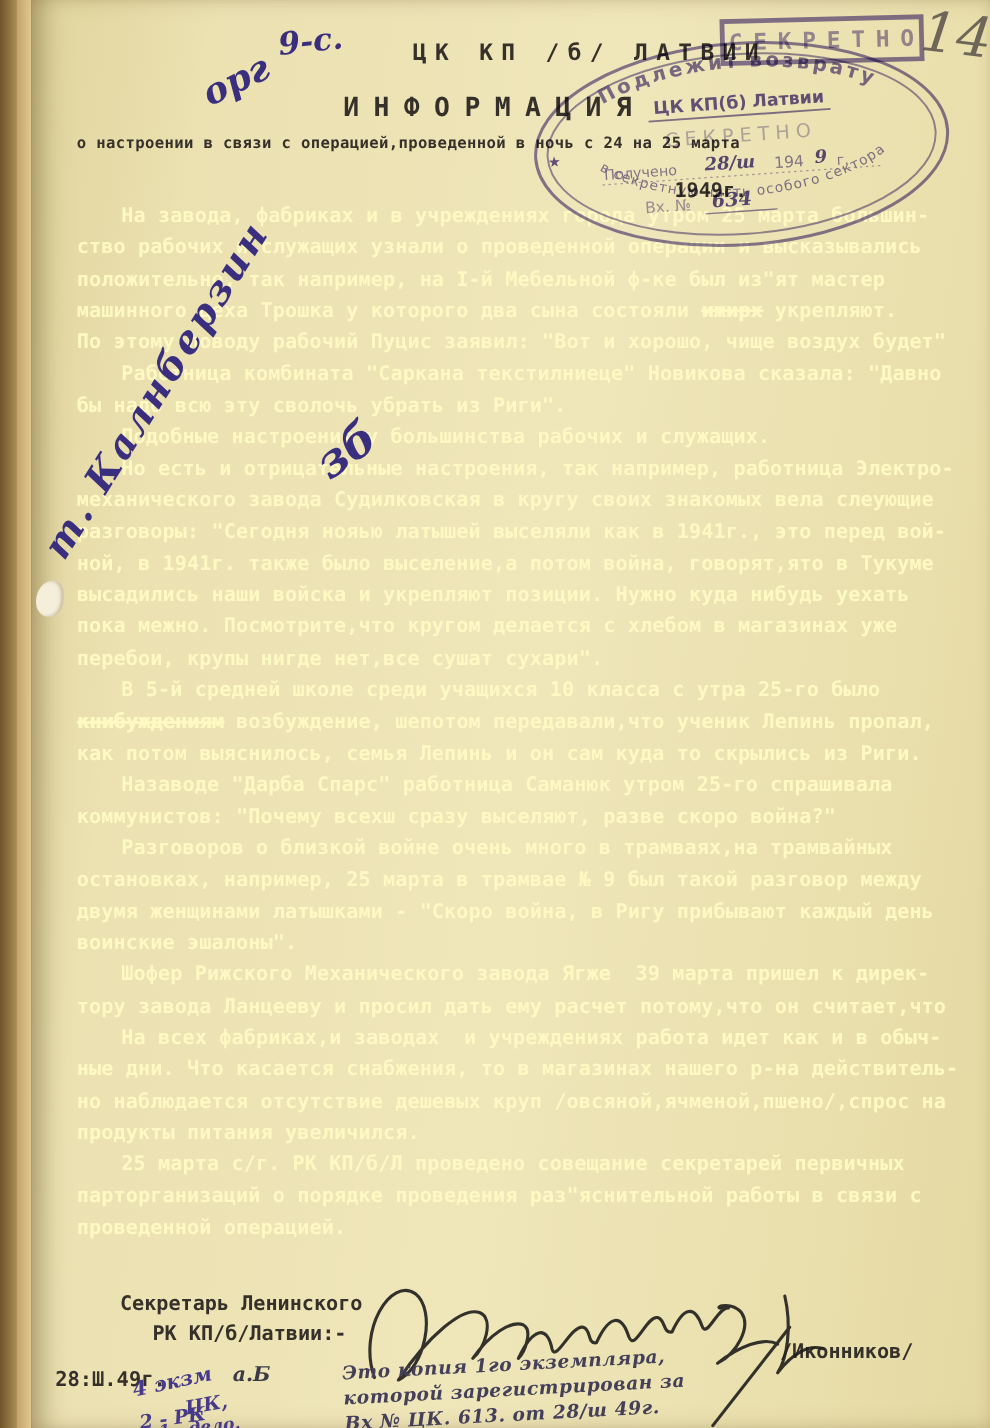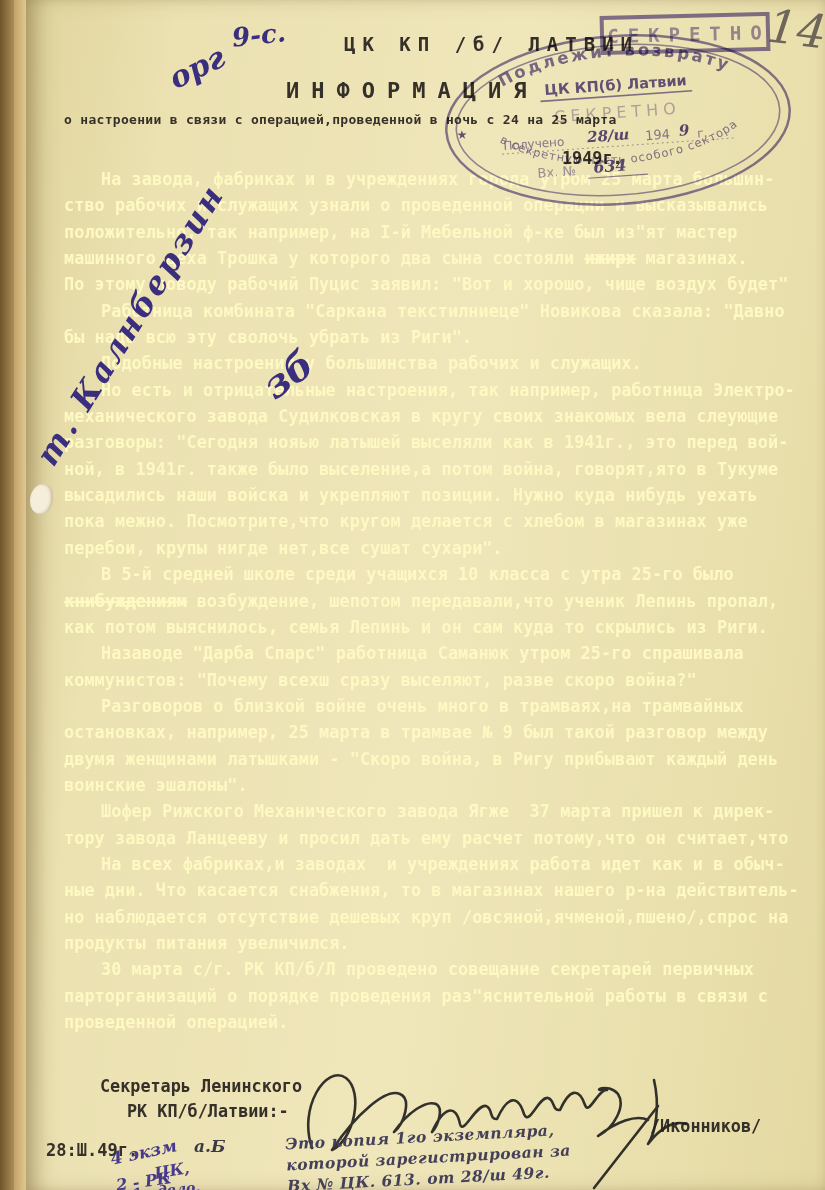--- a/index.html
+++ b/index.html
@@ -67,48 +67,48 @@
 
 <div class="typed h-org">ЦК КП /б/ ЛАТВИИ</div>
 <div class="typed h-title">ИНФОРМАЦИЯ</div>
 <div class="typed h-sub">о настроении в связи с операцией,проведенной в ночь с 24 на 25 марта</div>
 <div class="typed h-year">1949г.</div>
 
 <div class="body-block">
   <div class="tline ind">На завода, фабриках и в учреждениях города утром 25 марта большин-</div>
   <div class="tline">ство рабочих и служащих узнали о проведенной операции и высказывались</div>
   <div class="tline">положительно, так например, на I-й Мебельной ф-ке был из"ят мастер</div>
-  <div class="tline"><span>машинного цеха Трошка у которого два сына состояли </span><span class="struck">ижирх</span><span> магазинах.</span></div>
+  <div class="tline"><span>машинного цеха Трошка у которого два сына состояли </span><span class="struck">ижирх</span><span> укрепляют.</span></div>
   <div class="tline">По этому поводу рабочий Пуцис заявил: "Вот и хорошо, чище воздух будет"</div>
   <div class="tline ind">Работница комбината "Саркана текстилниеце" Новикова сказала: "Давно</div>
   <div class="tline">бы надо всю эту сволочь убрать из Риги".</div>
   <div class="tline ind">Подобные настроения у большинства рабочих и служащих.</div>
   <div class="tline ind">Но есть и отрицательные настроения, так например, работница Электро-</div>
   <div class="tline">механического завода Судилковская в кругу своих знакомых вела слеующие</div>
   <div class="tline">разговоры: "Сегодня нояью латышей выселяли как в 1941г., это перед вой-</div>
   <div class="tline">ной, в 1941г. также было выселение,а потом война, говорят,ято в Тукуме</div>
   <div class="tline">высадились наши войска и укрепляют позиции. Нужно куда нибудь уехать</div>
   <div class="tline">пока межно. Посмотрите,что кругом делается с хлебом в магазинах уже</div>
   <div class="tline">перебои, крупы нигде нет,все сушат сухари".</div>
   <div class="tline ind">В 5-й средней школе среди учащихся 10 класса с утра 25-го было</div>
   <div class="tline"><span class="struck">книбуждениям</span><span> возбуждение, шепотом передавали,что ученик Лепинь пропал,</span></div>
   <div class="tline">как потом выяснилось, семья Лепинь и он сам куда то скрылись из Риги.</div>
   <div class="tline ind">Назаводе "Дарба Спарс" работница Саманюк утром 25-го спрашивала</div>
   <div class="tline">коммунистов: "Почему всехш сразу выселяют, разве скоро война?"</div>
   <div class="tline ind">Разговоров о близкой войне очень много в трамваях,на трамвайных</div>
   <div class="tline">остановках, например, 25 марта в трамвае № 9 был такой разговор между</div>
   <div class="tline">двумя женщинами латышками - "Скоро война, в Ригу прибывают каждый день</div>
   <div class="tline">воинские эшалоны".</div>
-  <div class="tline ind">Шофер Рижского Механического завода Ягже  37 марта пришел к дирек-</div>
+  <div class="tline ind">Шофер Рижского Механического завода Ягже  39 марта пришел к дирек-</div>
   <div class="tline">тору завода Ланцееву и просил дать ему расчет потому,что он считает,что</div>
   <div class="tline ind">На всех фабриках,и заводах  и учреждениях работа идет как и в обыч-</div>
   <div class="tline">ные дни. Что касается снабжения, то в магазинах нашего р-на действитель-</div>
   <div class="tline">но наблюдается отсутствие дешевых круп /овсяной,ячменой,пшено/,спрос на</div>
   <div class="tline">продукты питания увеличился.</div>
-  <div class="tline ind">30 марта с/г. РК КП/б/Л проведено совещание секретарей первичных</div>
+  <div class="tline ind">25 марта с/г. РК КП/б/Л проведено совещание секретарей первичных</div>
   <div class="tline">парторганизаций о порядке проведения раз"яснительной работы в связи с</div>
   <div class="tline">проведенной операцией.</div>
 </div>
 
 <div class="typed sig-l1">Секретарь Ленинского</div>
 <div class="typed sig-l2">РК КП/б/Латвии:-</div>
 <div class="typed sig-name">/Иконников/</div>
 <div class="typed sig-date">28:Ш.49г.</div>
 
 <svg class="sig-svg" viewBox="0 0 425 138">

